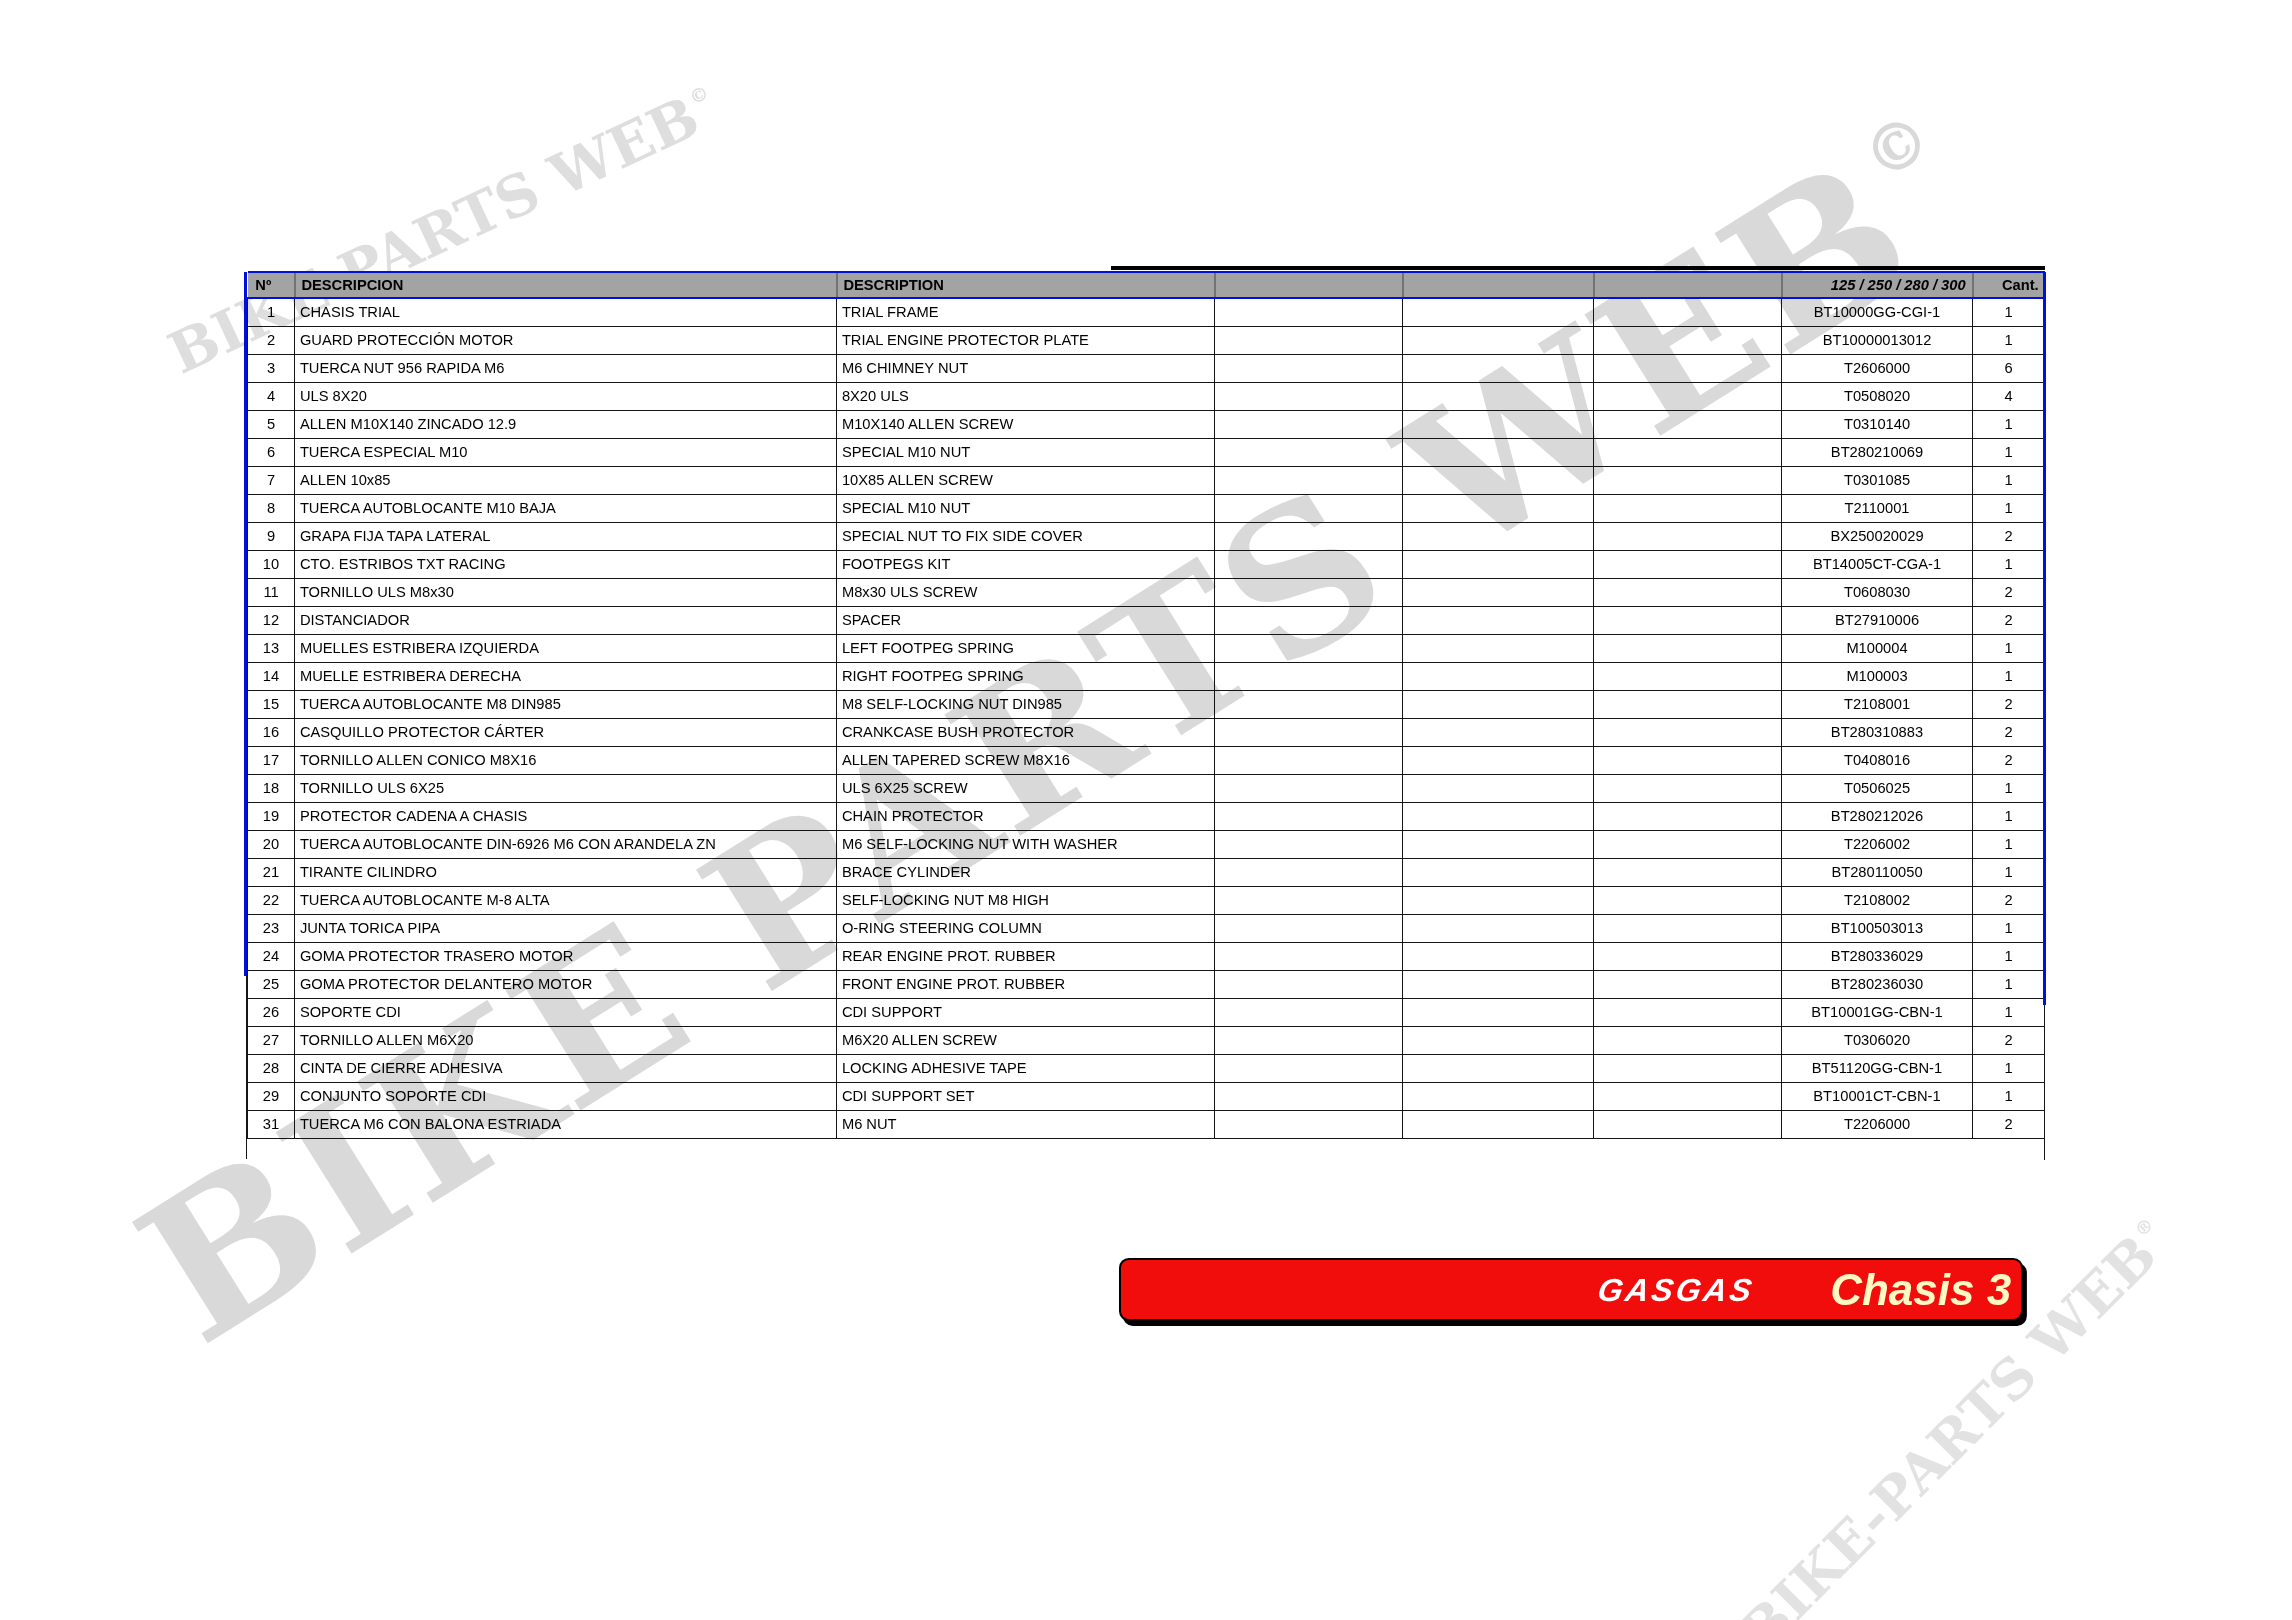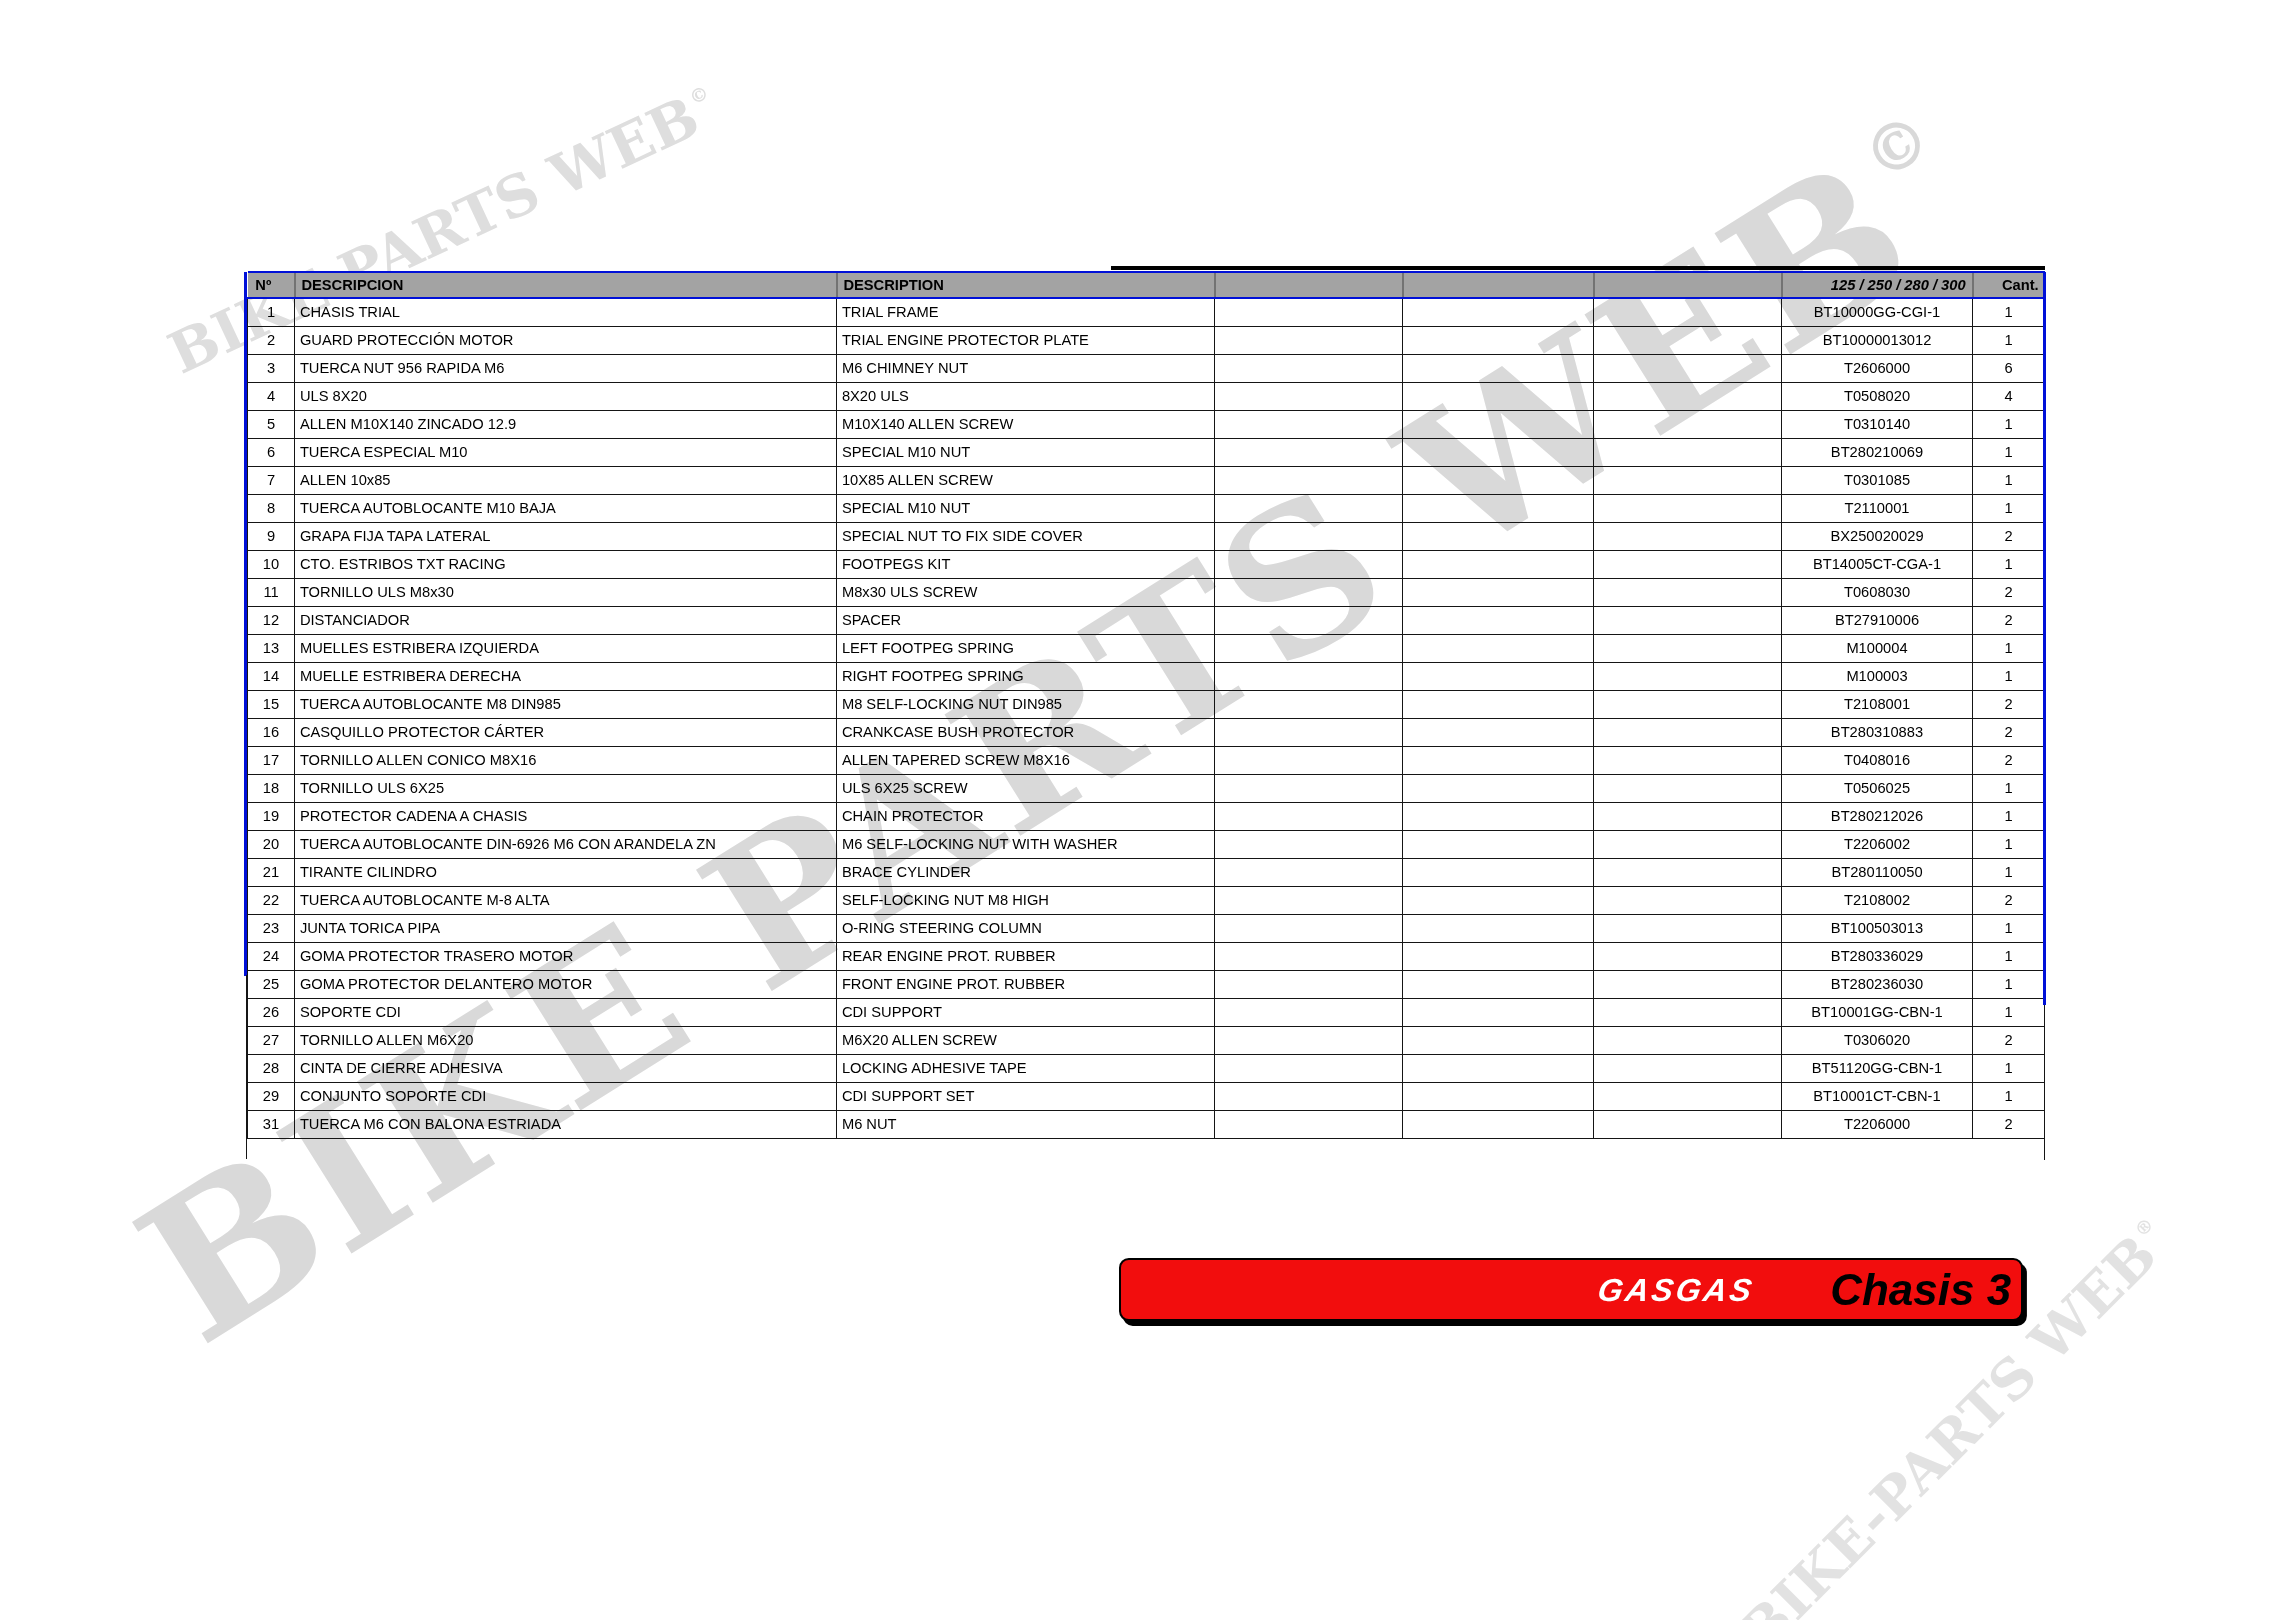--- a/index.html
+++ b/index.html
@@ -44,21 +44,21 @@
   .e-right-black{left:2044px;top:1005px;width:1px;height:155px;background:#151515;}
 
   
   .banner{position:absolute;left:1119px;top:1258px;width:900px;height:59px;background:#f20d0d;
           border:2px solid #000;border-radius:9.8px;z-index:2;box-shadow:3.9px 4.9px 0 #000;}
   .gasgas{position:absolute;left:477px;top:50%;transform:translateY(-50%) skewX(-10deg);
           font-family:"Liberation Sans", sans-serif;font-style:italic;font-weight:700;
           font-size:32px;letter-spacing:2.9px;color:#ffffff;}
   .chasis{position:absolute;right:9.8px;top:50%;transform:translateY(-50%);
           font-family:"Liberation Sans", sans-serif;font-style:italic;font-weight:700;
-          font-size:44px;color:#000000;}
+          font-size:44px;color:#fef9c3;}
 </style>
 </head>
 <body>
 
 <div class="page">
 
   <div class="wm" id="wm-topleft"><span>BIKE PARTS WEB</span><span class="wm-sym">©</span></div>
   <div class="wm" id="wm-center"><span>BIKE PARTS WEB</span><span class="wm-sym">©</span></div>
   <div class="wm" id="wm-bottomright"><span>BIKE-PARTS WEB</span><span class="wm-sym">®</span></div>
 

